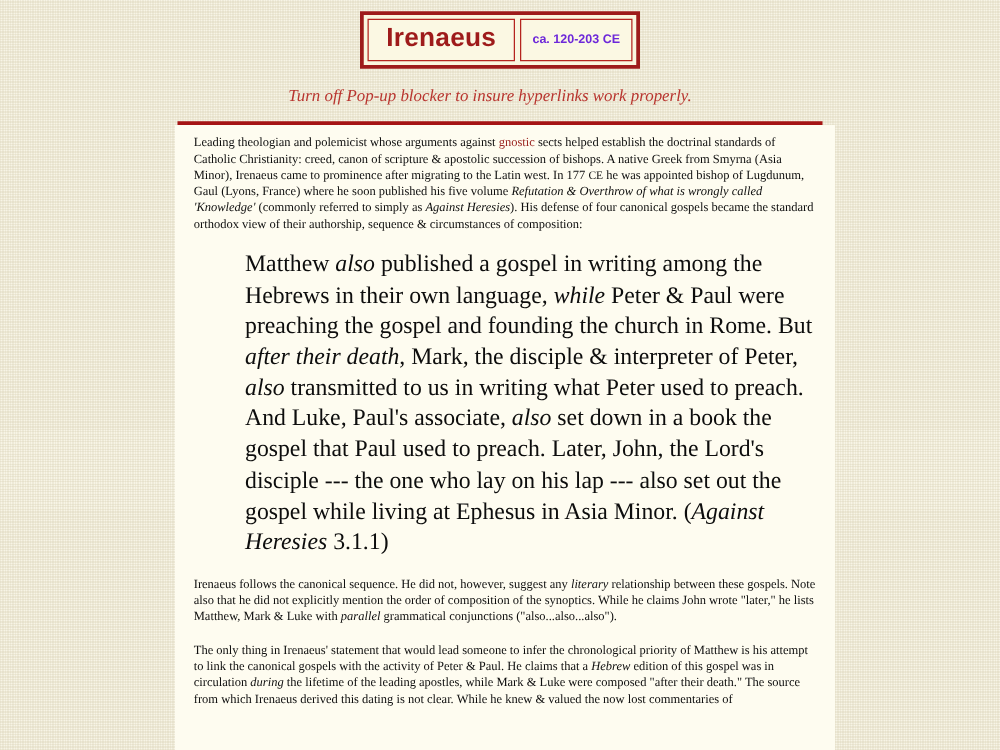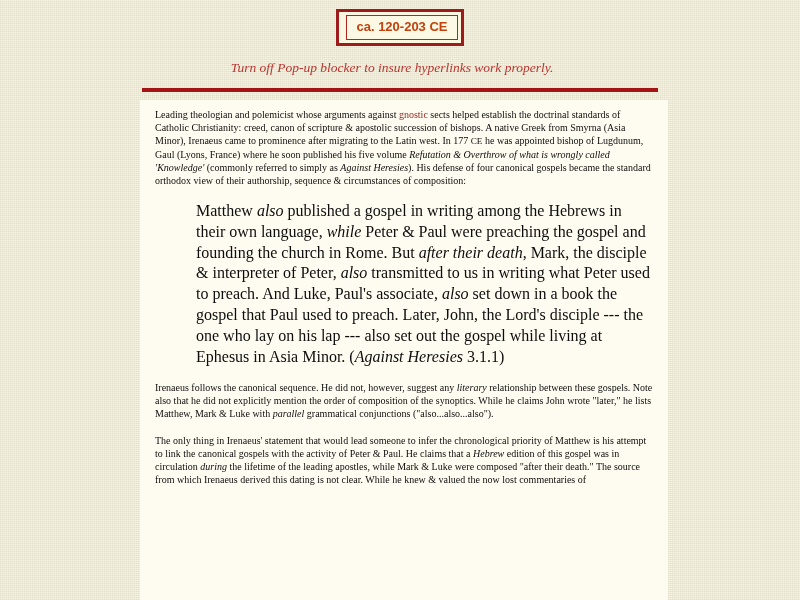--- a/index.html
+++ b/index.html
@@ -55,22 +55,22 @@
     font-family: "Liberation Sans", "DejaVu Sans", sans-serif;
     font-weight: bold;
     font-size: 21px;
     color: #9e1b1b;
     letter-spacing: 0.2px;
     white-space: nowrap;
   }
   .date-text {
     font-family: "Liberation Sans", "DejaVu Sans", sans-serif;
     font-weight: bold;
-    font-size: 13px;
-    color: #c2410c;
+    font-size: 10px;
+    color: #6d28d9;
     white-space: nowrap;
   }
 
   
   .notice {
     width: 784px;
     text-align: center;
     margin-top: 14px;
     font-style: italic;
     font-size: 13.5px;
@@ -109,40 +109,43 @@
   p.body {
     margin: 0 0 14px 0;
     font-size: 10px;
     line-height: 1.30;
     text-align: left;
     color: #0d0d0d;
   }
   p.body:last-child { margin-bottom: 0; }
   blockquote.quote {
     margin: 0 0 14px 41px;
-    font-size: 16px;
+    font-size: 19px;
     line-height: 1.30;
     color: #0d0d0d;
   }
   a.link {
     color: #9b2622;
     text-decoration: none;
   }
   .sc {
     font-variant: small-caps;
     font-size: 0.92em;
   }
   i { font-style: italic; }
 </style>
 </head>
 <body>
 
 <div class="header-zone">
   <div class="title-frame">
     <div class="title-inner">
+      <div class="title-cell">
+        <span class="title-text">Irenaeus</span>
+      </div>
       <div class="date-cell">
         <span class="date-text">ca. 120-203 CE</span>
       </div>
     </div>
   </div>
 </div>
 
 <div class="notice">Turn off  Pop-up blocker to insure hyperlinks work properly.</div>
 
 <div class="rule-wrap">

